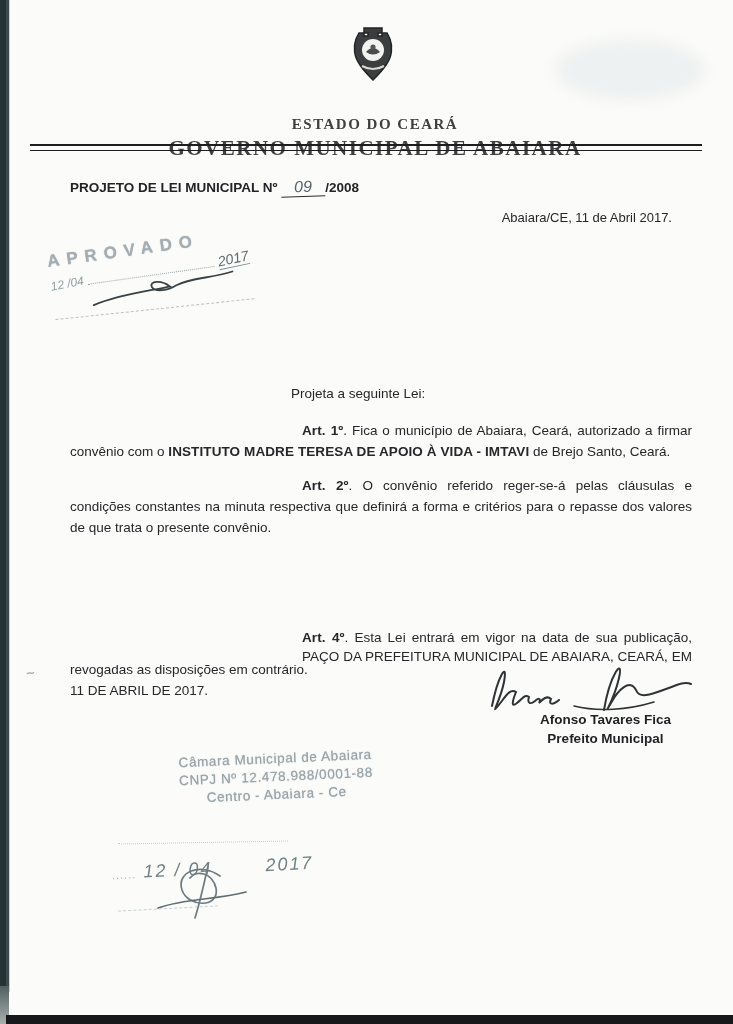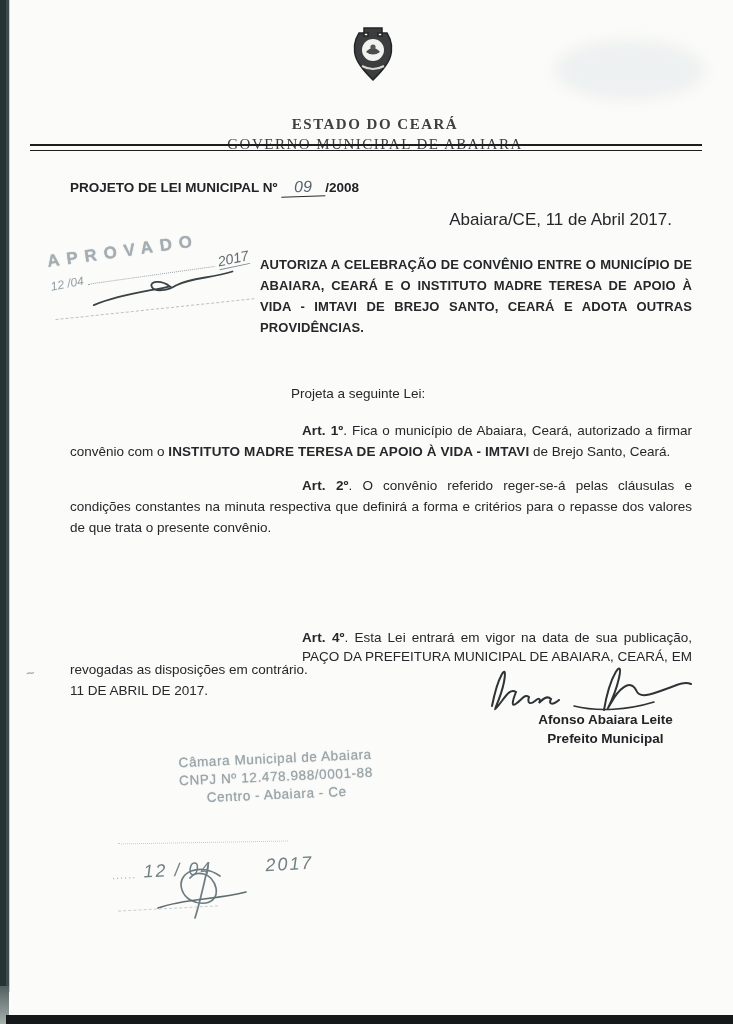--- a/index.html
+++ b/index.html
@@ -15,29 +15,29 @@
     background:linear-gradient(180deg,#51605f,#a7b0ad);}
   .scan-edge-bottom{position:absolute;left:6px;bottom:0;width:727px;height:9px;background:#17181a;}
   .smudge{position:absolute;left:555px;top:40px;width:150px;height:60px;border-radius:50%;
     background:rgba(190,203,208,.20);filter:blur(7px);}
   
   .crest{position:absolute;left:60px;top:34px;}
   .emblem{position:absolute;left:344px;top:26px;}
   .header-text{position:absolute;left:160px;top:84px;width:430px;text-align:center;
     font-family:"Liberation Serif",serif;color:#404040;margin-top:32px;}
   .state-line{font-size:15px;font-weight:bold;letter-spacing:1.5px;}
-  .gov-line{font-size:15px;font-weight:normal;letter-spacing:1.5px;margin-top:3px;}
+  .gov-line{font-size:21px;font-weight:bold;letter-spacing:1.5px;margin-top:3px;}
   .header-rule{position:absolute;left:30px;top:144px;width:672px;height:4px;
     border-top:2.5px solid #1c1d1f;border-bottom:1.2px solid #1c1d1f;}
   
   .doc-title{position:absolute;left:70px;top:178px;font-size:13.5px;font-weight:bold;color:#222326;}
   .hand-number{display:inline-block;min-width:40px;text-align:center;
     border-bottom:1.6px solid #2a2b2e;font-style:italic;font-weight:normal;
     color:#55616b;font-size:16px;transform:rotate(-2deg);padding:0 2px;}
-  .dateline{position:absolute;right:61px;top:210px;font-size:17px;}
+  .dateline{position:absolute;right:61px;top:210px;font-size:13px;}
   
   .stamp-approved{position:absolute;left:50px;top:238px;width:200px;transform:rotate(-8deg);color:#a4adb2;}
   .stamp-word{font-size:17px;letter-spacing:7px;font-weight:bold;text-shadow:0 0 1px rgba(164,173,178,.9);}
   .stamp-dateline{margin-top:4px;font-size:12px;font-style:italic;display:flex;align-items:flex-end;}
   .stamp-dateline .dm{color:#93a0a6;transform:rotate(-3deg);}
   .stamp-dateline .leader{flex:1;border-bottom:1.3px dotted #9aa5aa;margin:0 4px 3px;}
   .stamp-dateline .yr{color:#5d6b71;font-size:14px;transform:rotate(-4deg);border-bottom:1px solid #7c8a90;}
   .stamp-sig{margin-top:-2px;}
   .stamp-dash{border-bottom:1.4px dashed #b9c2c5;margin-top:2px;transform:rotate(2deg);}
   
@@ -116,21 +116,20 @@
       <span class="yr">2017</span>
     </div>
     <div class="stamp-sig">
       <svg width="190" height="26" viewBox="0 0 190 26">
         <path d="M40 20 C70 12 100 14 118 12 C110 4 98 4 100 10 C102 16 116 16 124 12 C140 6 160 10 182 6" fill="none" stroke="#3a4246" stroke-width="1.8" stroke-linecap="round"></path>
       </svg>
     </div>
     <div class="stamp-dash"></div>
   </div>
 
-  <div class="ementa">AUTORIZA A CELEBRAÇÃO DE CONVÊNIO ENTRE O MUNICÍPIO DE ABAIARA, CEARÁ E O INSTITUTO MADRE TERESA DE APOIO À VIDA - IMTAVI DE BREJO SANTO, CEARÁ E ADOTA OUTRAS PROVIDÊNCIAS.</div>
 
 
   <div class="projeta">Projeta a seguinte Lei:</div>
 
   <div class="article art1">
     <b>Art. 1º</b><span>. Fica o município de Abaiara, Ceará, autorizado a firmar convênio com o </span><b>INSTITUTO MADRE TERESA DE APOIO À VIDA - IMTAVI</b><span> de Brejo Santo, Ceará.</span>
   </div>
 
   <div class="article art2">
     <b>Art. 2º</b><span>. O convênio referido reger-se-á pelas cláusulas e condições constantes na minuta respectiva que definirá a forma e critérios para o repasse dos valores de que trata o presente convênio.</span>
@@ -145,21 +144,21 @@
   <div class="left-mark">~</div>
 
   <div class="sig-scribble">
     <svg width="215" height="60" viewBox="0 0 215 60">
       <path d="M14 50 C20 20 30 4 26 26 C22 46 12 60 20 50 C28 40 32 32 38 36 C34 46 33 52 39 47 C45 42 47 38 51 41 C49 47 52 49 57 45 C61 41 63 43 61 47 C65 43 69 39 73 43 C70 49 75 49 81 44" fill="none" stroke="#2f3336" stroke-width="2" stroke-linecap="round"></path>
       <path d="M126 54 C132 18 146 0 141 22 C136 44 124 62 133 47 C140 34 152 22 158 34 C162 44 174 38 196 30 C203 27 209 26 213 28" fill="none" stroke="#2f3336" stroke-width="2" stroke-linecap="round"></path>
       <path d="M96 50 C120 56 150 54 176 46" fill="none" stroke="#2f3336" stroke-width="1.6" stroke-linecap="round"></path>
     </svg>
   </div>
   <div class="sig-name-block">
-    <div>Afonso Abaiara Leite</div>
+    <div>Afonso Tavares Fica</div>
     <div>Prefeito Municipal</div>
   </div>
 
   <div class="camara-stamp">
     <div>Câmara Municipal de Abaiara</div>
     <div>CNPJ Nº 12.478.988/0001-88</div>
     <div>Centro - Abaiara - Ce</div>
   </div>
 
   <div class="bottom-ghost-row"></div>

